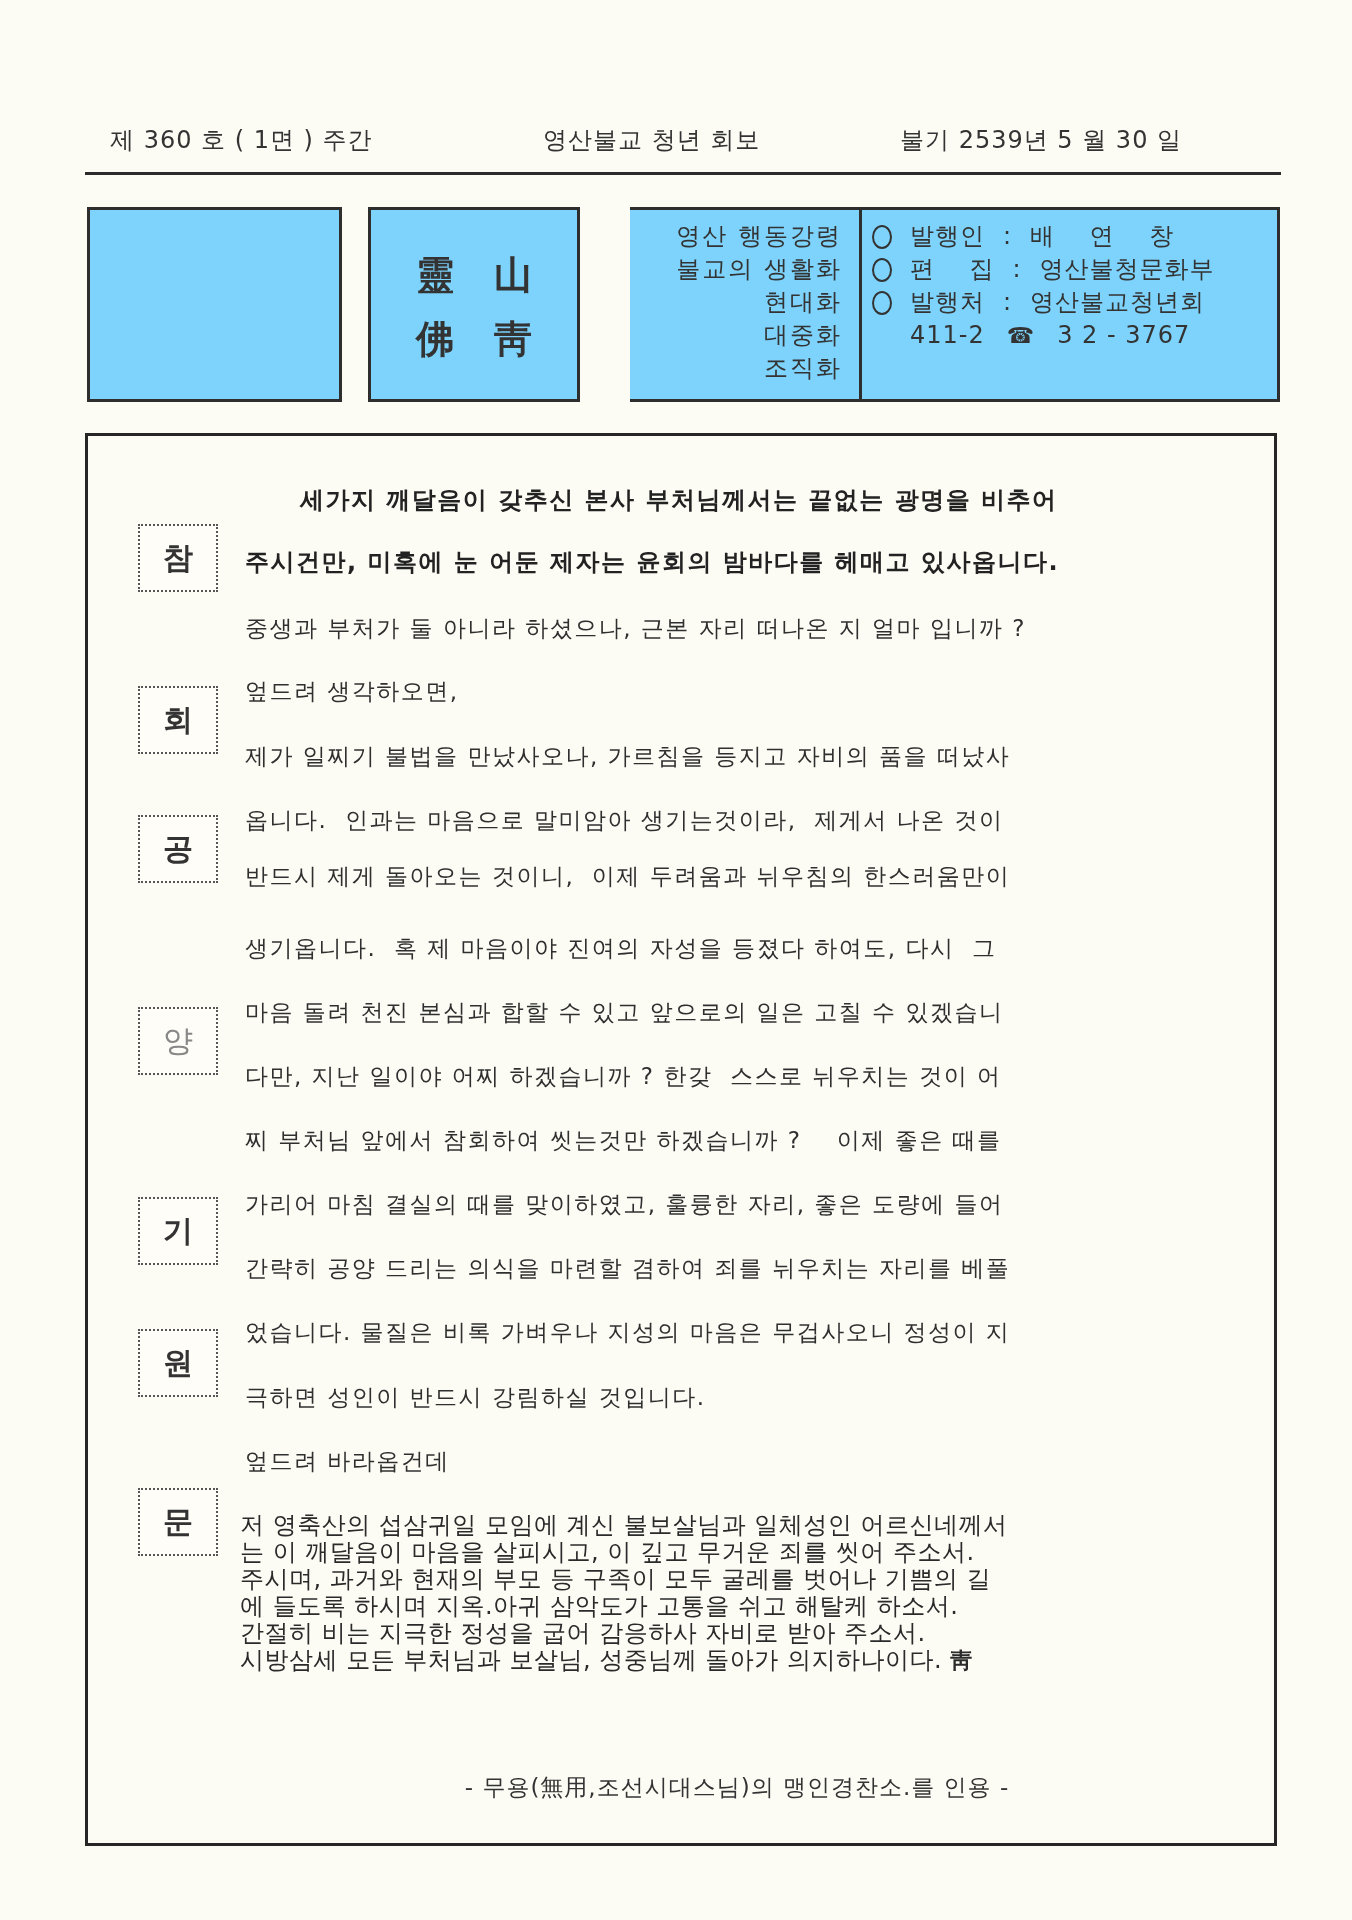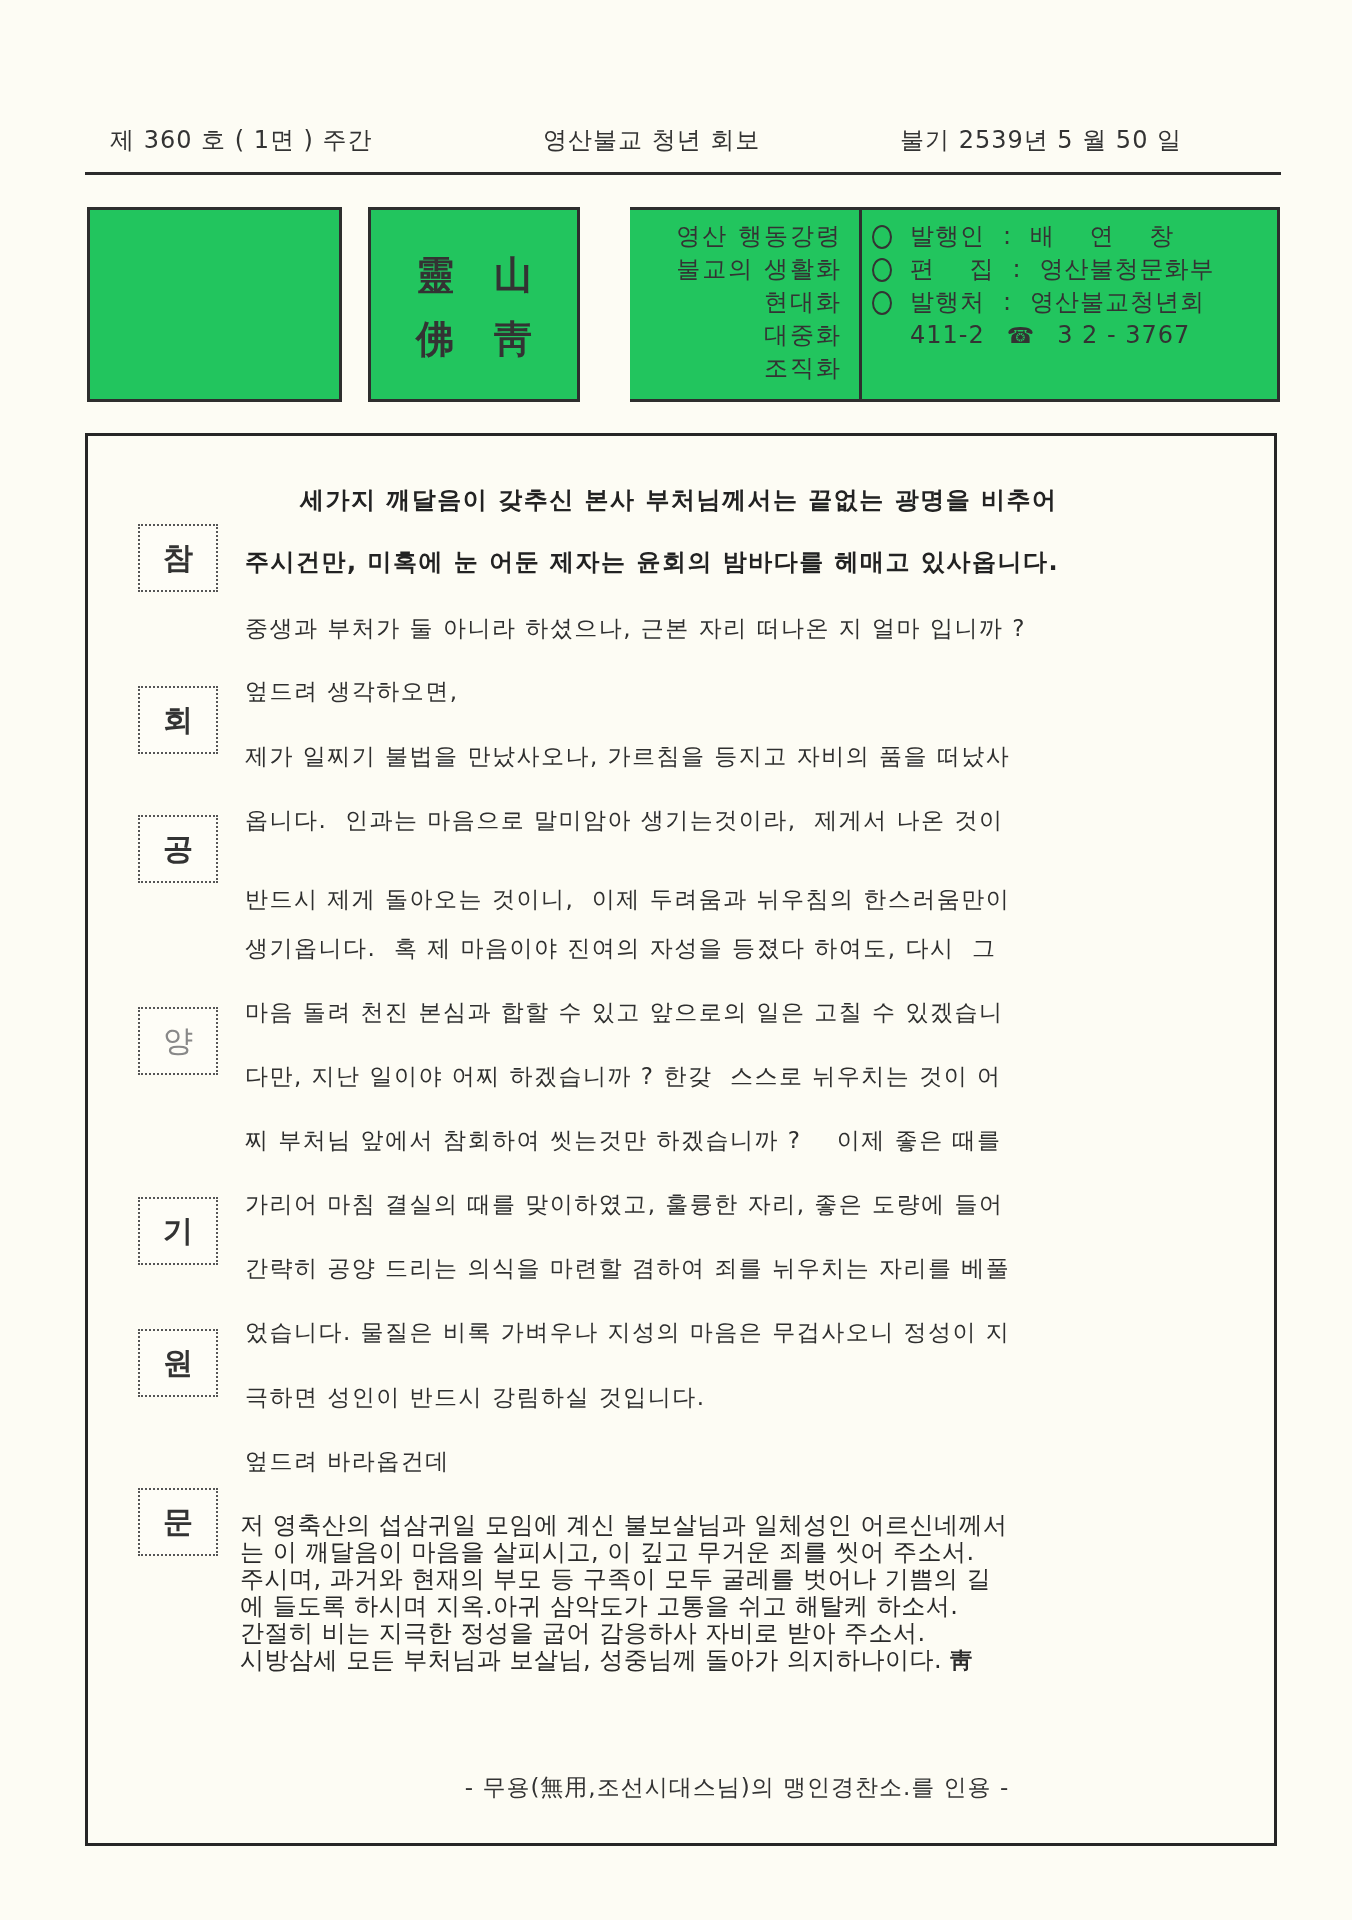--- a/index.html
+++ b/index.html
@@ -12,21 +12,21 @@
       color: #2a2a2a;
     }
     .abs { position: absolute; }
     .masthead-text {
       top: 124px; font-size: 24px; color: #333; letter-spacing: 1px; white-space: pre;
     }
     .rule {
       left: 85px; top: 172px; width: 1196px; height: 3px; background: #2b2b2b;
     }
     .box {
-      border: 3px solid #2e2e2e; box-sizing: border-box; background: #22c55e;
+      border: 3px solid #2e2e2e; box-sizing: border-box; background: #7dd3fc;
     }
     .hanja {
       font-family: "DejaVu Serif", serif; font-size: 38px; font-weight: bold; color: #333;
       width: 60px; text-align: center;
     }
     .policy-line {
       font-size: 24px; text-align: right; color: #333; line-height: 33px; letter-spacing: 2px;
     }
     .info-line {
       font-size: 24px; color: #333; line-height: 33px; letter-spacing: 1px; white-space: pre;
@@ -58,21 +58,21 @@
     }
     .mark {
       font-family: "DejaVu Serif", serif; font-size: 22px; font-weight: bold;
     }
   </style>
 </head>
 <body>
 
 <div class="abs masthead-text" style="left:110px;">제 360 호 ( 1면 ) 주간</div>
 <div class="abs masthead-text" style="left:543px;">영산불교 청년 회보</div>
-<div class="abs masthead-text" style="left:900px;">불기 2539년 5 월 50 일</div>
+<div class="abs masthead-text" style="left:900px;">불기 2539년 5 월 30 일</div>
 <div class="abs rule"></div>
 
 <div class="abs box" style="left:87px; top:207px; width:255px; height:195px;"></div>
 
 <div class="abs box" style="left:368px; top:207px; width:212px; height:195px;">
   <div class="abs hanja" style="left:34px; top:40px;">靈</div>
   <div class="abs hanja" style="left:112px; top:40px;">山</div>
   <div class="abs hanja" style="left:34px; top:104px;">佛</div>
   <div class="abs hanja" style="left:112px; top:104px;">靑</div>
 </div>
@@ -122,21 +122,21 @@
 <div class="abs side-label" style="left:138px; top:1197px;">기</div>
 <div class="abs side-label" style="left:138px; top:1329px;">원</div>
 <div class="abs side-label" style="left:138px; top:1488px;">문</div>
 
 <div class="abs body-line bold" style="left:300px; top:484px;">세가지 깨달음이 갖추신 본사 부처님께서는 끝없는 광명을 비추어</div>
 <div class="abs body-line bold" style="top:546px;">주시건만, 미혹에 눈 어둔 제자는 윤회의 밤바다를 헤매고 있사옵니다.</div>
 <div class="abs body-line" style="top:613px;">중생과 부처가 둘 아니라 하셨으나, 근본 자리 떠나온 지 얼마 입니까 ?</div>
 <div class="abs body-line" style="top:676px;">엎드려 생각하오면,</div>
 <div class="abs body-line" style="top:741px;">제가 일찌기 불법을 만났사오나, 가르침을 등지고 자비의 품을 떠났사</div>
 <div class="abs body-line" style="top:805px;">옵니다.  인과는 마음으로 말미암아 생기는것이라,  제게서 나온 것이</div>
-<div class="abs body-line" style="top:884px;text-align:right;">반드시 제게 돌아오는 것이니,  이제 두려움과 뉘우침의 한스러움만이</div>
+<div class="abs body-line" style="top:861px;text-align:right;">반드시 제게 돌아오는 것이니,  이제 두려움과 뉘우침의 한스러움만이</div>
 <div class="abs body-line" style="top:933px;">생기옵니다.  혹 제 마음이야 진여의 자성을 등졌다 하여도, 다시  그</div>
 <div class="abs body-line" style="top:997px;">마음 돌려 천진 본심과 합할 수 있고 앞으로의 일은 고칠 수 있겠습니</div>
 <div class="abs body-line" style="top:1061px;">다만, 지난 일이야 어찌 하겠습니까 ? 한갖  스스로 뉘우치는 것이 어</div>
 <div class="abs body-line" style="top:1125px;">찌 부처님 앞에서 참회하여 씻는것만 하겠습니까 ?    이제 좋은 때를</div>
 <div class="abs body-line" style="top:1189px;">가리어 마침 결실의 때를 맞이하였고, 훌륭한 자리, 좋은 도량에 들어</div>
 <div class="abs body-line" style="top:1253px;">간략히 공양 드리는 의식을 마련할 겸하여 죄를 뉘우치는 자리를 베풀</div>
 <div class="abs body-line" style="top:1317px;">었습니다. 물질은 비록 가벼우나 지성의 마음은 무겁사오니 정성이 지</div>
 <div class="abs body-line" style="top:1382px;">극하면 성인이 반드시 강림하실 것입니다.</div>
 <div class="abs body-line" style="top:1446px;">엎드려 바라옵건데</div>
 

